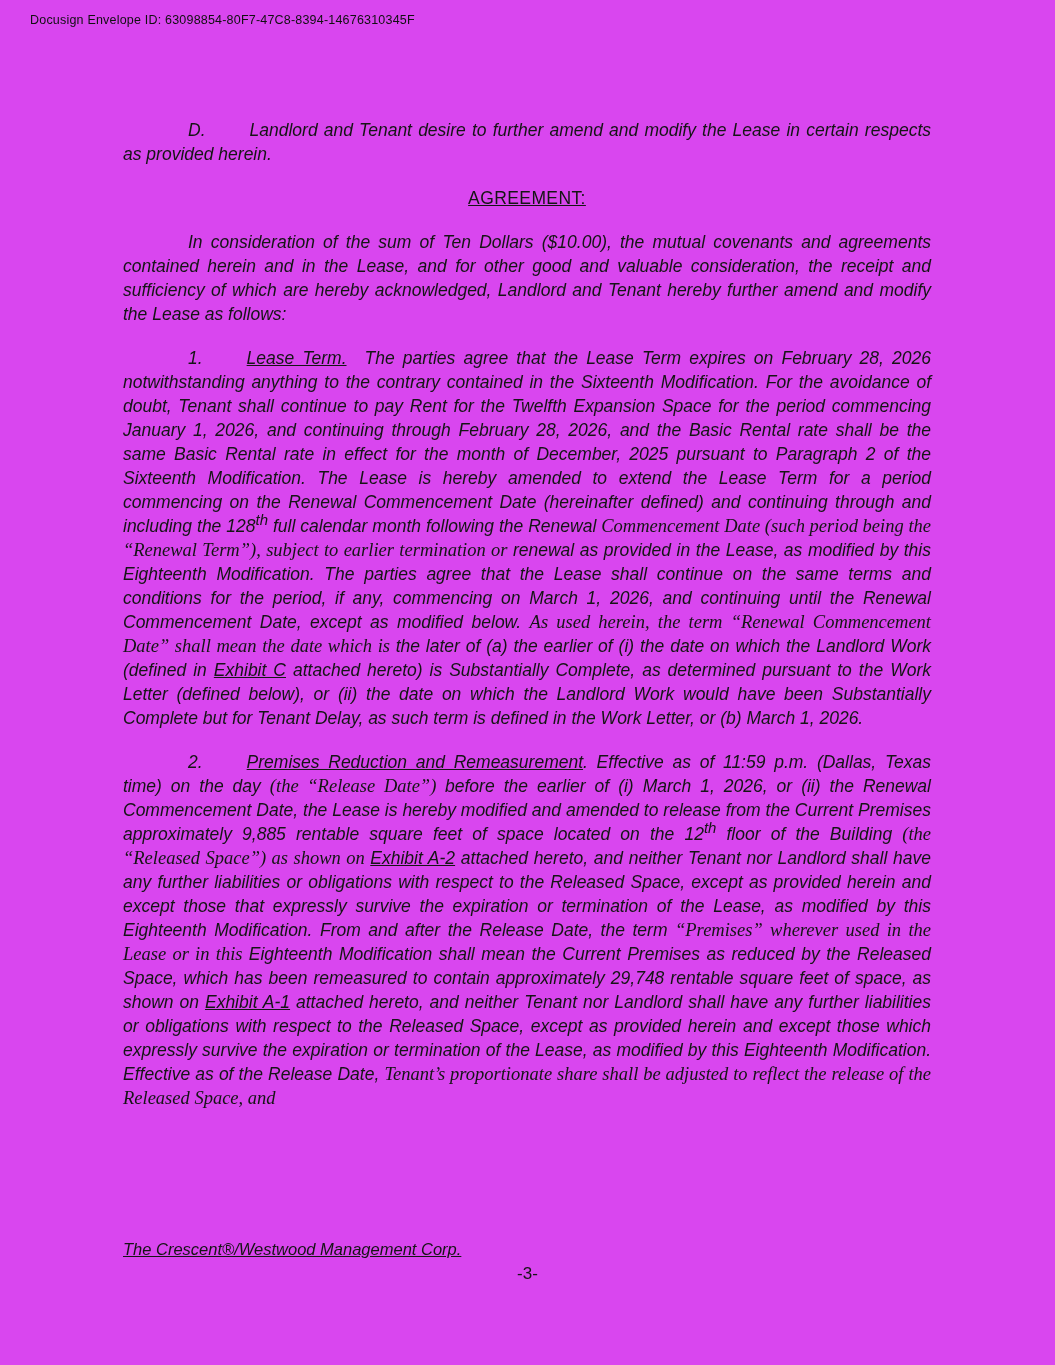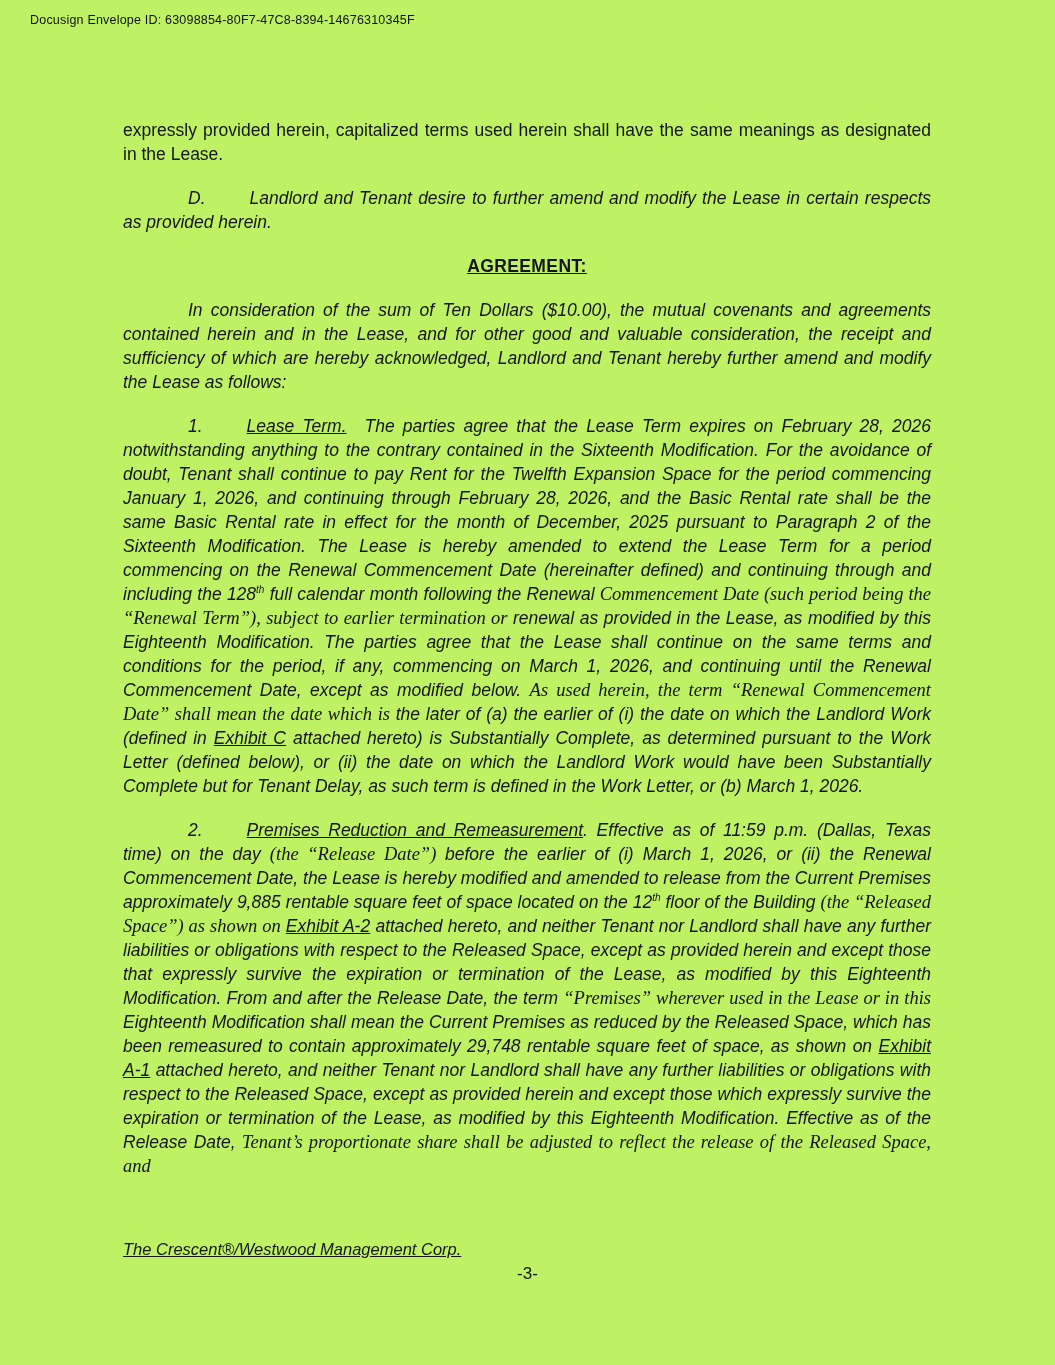--- a/index.html
+++ b/index.html
@@ -4,21 +4,21 @@
 <style>
   html, body {
     margin: 0;
     padding: 0;
     background: #ffffff;
   }
   .page {
     position: relative;
     width: 1055px;
     height: 1365px;
-    background: #bef264;
+    background: #d946ef;
     color: #151515;
     font-family: "Liberation Sans", sans-serif;
     overflow: hidden;
   }
   .envelope-id {
     position: absolute;
     top: 13px;
     left: 30px;
     font-size: 12.5px;
     letter-spacing: 0.2px;
@@ -36,32 +36,32 @@
     text-align: justify;
     margin: 0 0 20px 0;
   }
   p.doc.indent {
     text-indent: 65px;
     font-style: italic;
   }
   p.doc.heading {
     text-align: center;
     text-indent: 0;
-    font-weight: bold;
+    font-weight: normal;
     letter-spacing: 0.4px;
   }
   .seg-u {
     text-decoration: underline;
   }
   .seg-serif {
     font-family: "Liberation Serif", serif;
     font-size: 18.5px;
   }
   sup.seg-sup {
-    font-size: 10px;
+    font-size: 15px;
     line-height: 0;
     vertical-align: super;
   }
   .tab {
     display: inline-block;
     height: 1px;
   }
   .footer-company {
     position: absolute;
     left: 123px;
@@ -82,21 +82,20 @@
   }
 </style>
 </head>
 <body>
 
 <div class="page">
 
   <div class="envelope-id">Docusign Envelope ID: 63098854-80F7-47C8-8394-14676310345F</div>
 
   <div class="content">
-      <p class="doc"><span>expressly provided herein, capitalized terms used herein shall have the same meanings as designated in the Lease.</span></p>
       <p class="doc indent"><span>D.</span><span class="tab" style="width: 44px;"></span><span>Landlord and Tenant desire to further amend and modify the Lease in certain respects as provided herein.</span></p>
       <p class="doc heading"><span class="seg-u">AGREEMENT:</span></p>
       <p class="doc indent"><span>In consideration of the sum of Ten Dollars ($10.00), the mutual covenants and agreements contained herein and in the Lease, and for other good and valuable consideration, the receipt and sufficiency of which are hereby acknowledged, Landlord and Tenant hereby further amend and modify the Lease as follows:</span></p>
       <p class="doc indent"><span>1.</span><span class="tab" style="width: 44px;"></span><span class="seg-u">Lease Term.</span><span class="tab" style="width: 18px;"></span><span>The parties agree that the Lease Term expires on February 28, 2026 notwithstanding anything to the contrary contained in the Sixteenth Modification.  For the avoidance of doubt, Tenant shall continue to pay Rent for the Twelfth Expansion Space for the period commencing January 1, 2026, and continuing through February 28, 2026, and the Basic Rental rate shall be the same Basic Rental rate in effect for the month of December, 2025 pursuant to Paragraph 2 of the Sixteenth Modification. The Lease is hereby amended to extend the Lease Term for a period commencing on the Renewal Commencement Date (hereinafter defined) and continuing through and including the 128</span><sup class="seg-sup">th</sup><span> full calendar month following the Renewal </span><span class="seg-serif">Commencement Date (such period being the “Renewal Term”), subject to earlier termination or </span><span>renewal as provided in the Lease, as modified by this Eighteenth Modification. The parties agree that the Lease shall continue on the same terms and conditions for the period, if any, commencing on March 1, 2026, and continuing until the Renewal Commencement Date, except as modified below. </span><span class="seg-serif">As used herein, the term “Renewal Commencement Date” shall mean the date which is </span><span>the later of (a) the earlier of (i) the date on which the Landlord Work (defined in </span><span class="seg-u">Exhibit C</span><span> attached hereto) is Substantially Complete, as determined pursuant to the Work Letter (defined below), or (ii) the date on which the Landlord Work would have been Substantially Complete but for Tenant Delay, as such term is defined in the Work Letter, or (b) March 1, 2026.</span></p>
       <p class="doc indent"><span>2.</span><span class="tab" style="width: 44px;"></span><span class="seg-u">Premises Reduction and Remeasurement</span><span>.  Effective as of 11:59 p.m. (Dallas, Texas time) on the day </span><span class="seg-serif">(the “Release Date”) </span><span>before the earlier of (i) March 1, 2026, or (ii) the Renewal Commencement Date, the Lease is hereby modified and amended to release from the Current Premises approximately 9,885 rentable square feet of space located on the 12</span><sup class="seg-sup">th</sup><span> floor of the Building </span><span class="seg-serif">(the “Released Space”) as shown on </span><span class="seg-u">Exhibit A-2</span><span> attached hereto, and neither Tenant nor Landlord shall have any further liabilities or obligations with respect to the Released Space, except as provided herein and except those that expressly survive the expiration or termination of the Lease, as  modified by this Eighteenth Modification.  From and after the Release Date, the term </span><span class="seg-serif">“Premises” wherever used in the Lease or in this </span><span>Eighteenth Modification shall mean the Current Premises as reduced by the Released Space, which has been remeasured to contain approximately 29,748 rentable square feet of space, as shown on </span><span class="seg-u">Exhibit A-1</span><span> attached hereto, and neither Tenant nor Landlord shall have any further liabilities or obligations with respect to the Released Space, except as provided herein and except those which expressly survive the expiration or termination of the Lease, as modified by this Eighteenth Modification.  Effective as of the Release Date, </span><span class="seg-serif">Tenant’s proportionate share shall be adjusted to reflect the release of the Released Space, and</span></p>
     </div>
 
   <div class="footer-company">The Crescent®/Westwood Management Corp.</div>
 
   <div class="page-number">-3-</div>

